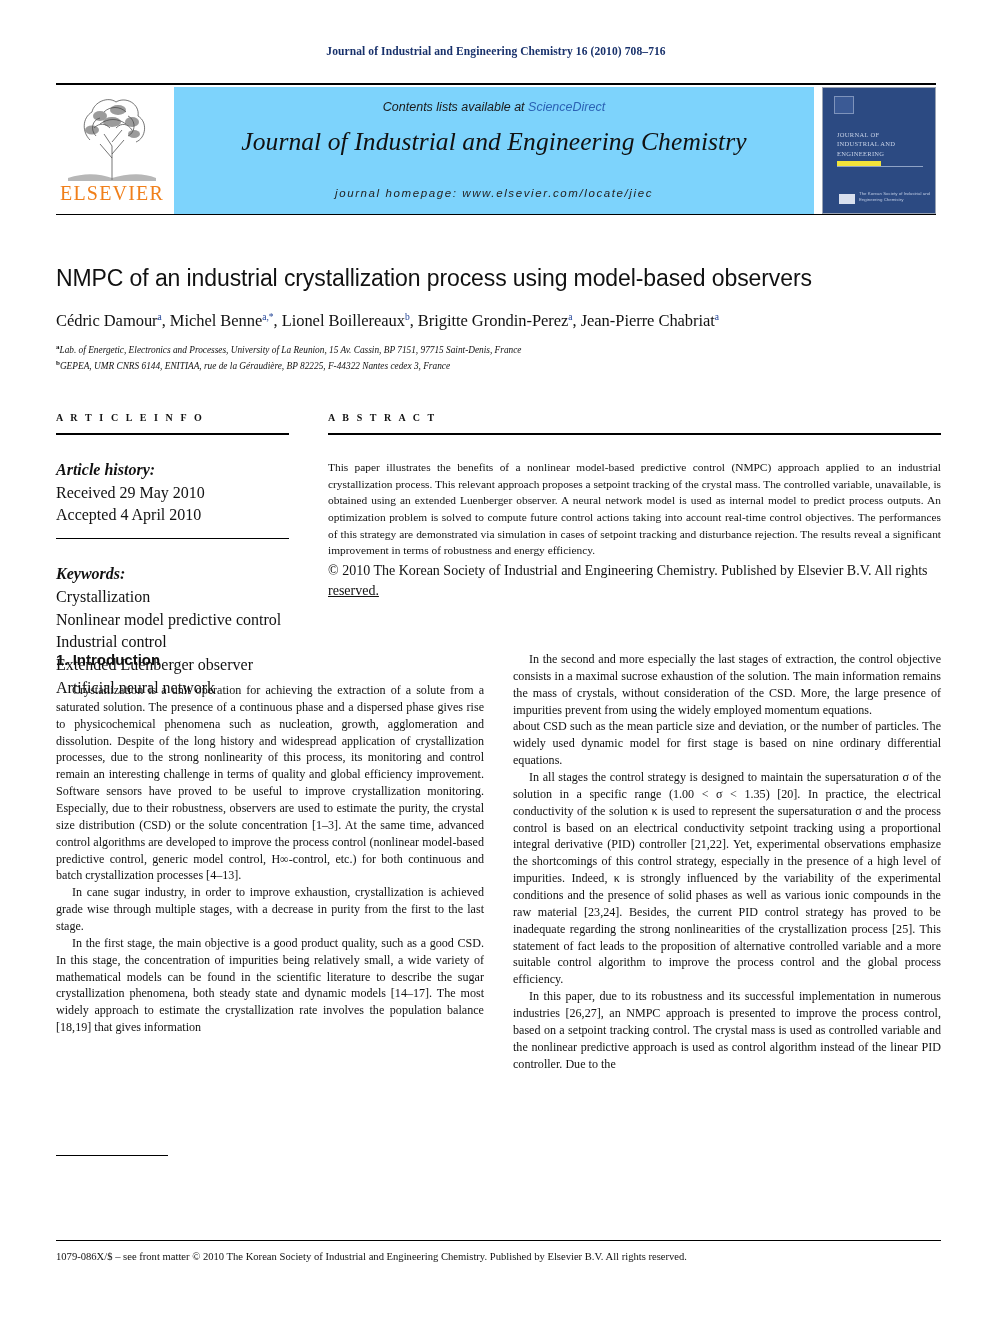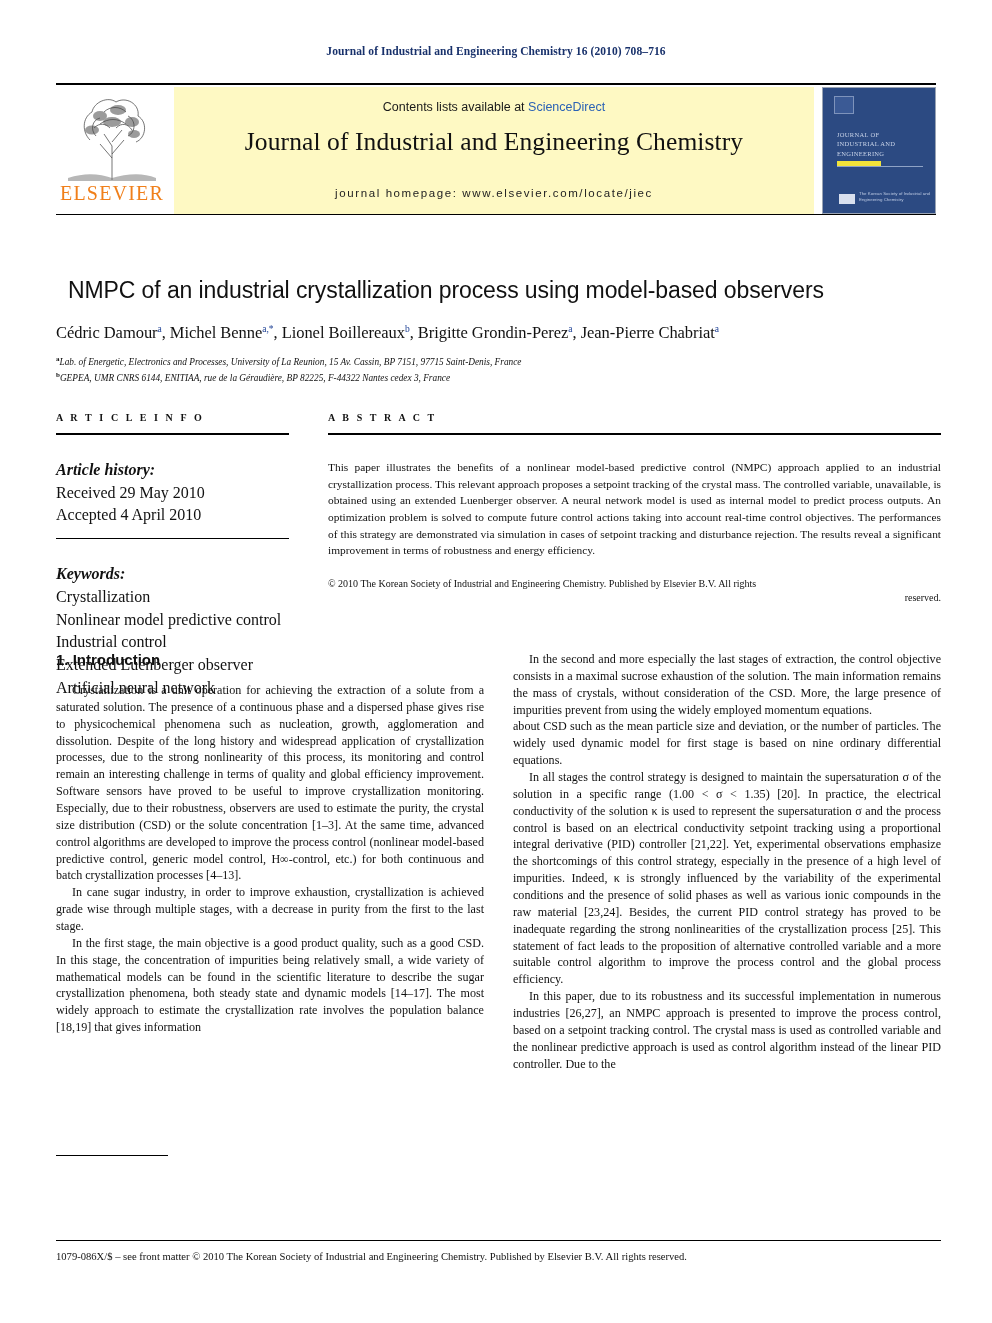--- a/index.html
+++ b/index.html
@@ -71,21 +71,22 @@
     color: #f07f1a;
     font-weight: normal;
     line-height: 1;
     text-align: center;
   }
   .masthead-band {
     position: absolute;
     left: 118px; top: 4px;
     width: 640px;
     height: 127px;
-    background: #fef9c3;
+    background: #7dd3fc;
+    font-style: italic;
   }
   .contents-line {
     position: absolute;
     left: 0; top: 13px;
     width: 640px;
     text-align: center;
     font-family: "Liberation Sans", sans-serif;
     font-size: 12.5px;
     color: #1a1a1a;
   }
@@ -179,21 +180,21 @@
   .title-block {
     position: absolute;
     left: 56px; top: 265px;
     width: 885px;
   }
   .paper-title {
     font-family: "Liberation Sans", sans-serif;
     font-size: 23px;
     font-weight: normal;
     color: #111;
-    margin: 12px;
+    margin: 0;
     letter-spacing: -0.1px;
   }
   .authors {
     margin-top: 19px;
     font-family: "Liberation Serif", serif;
     font-size: 16.5px;
     color: #111;
     letter-spacing: -0.05px;
   }
   .authors sup {
@@ -263,30 +264,31 @@
   }
   .abstract-body {
     margin-top: 24px;
     font-family: "Liberation Serif", serif;
     font-size: 11.4px;
     line-height: 1.46;
     text-align: justify;
     color: #111;
   }
   .copyright-line {
-    margin-top: 18px;
-    font-family: "Liberation Serif", serif;
-    font-size: 10px;
+    margin-top: 2px;
+    font-family: "Liberation Serif", serif;
+    font-size: 14px;
     line-height: 1.45;
     text-align: justify;
     color: #111;
   }
   .copyright-line .tail {
     display: block;
-    text-align: right;
+    text-align: left;
+    text-decoration: underline;
   }
 
   
   .body-cols {
     position: absolute;
     left: 56px; top: 651px;
     width: 885px;
     height: 495px;
   }
   .bcol {

